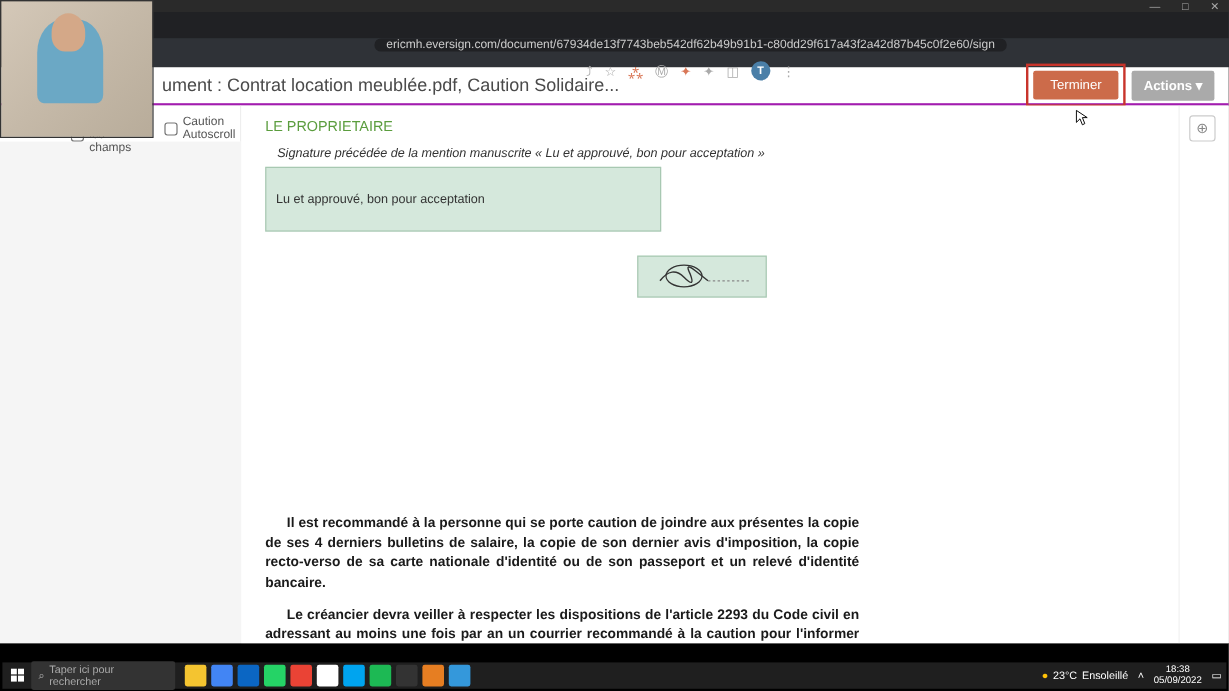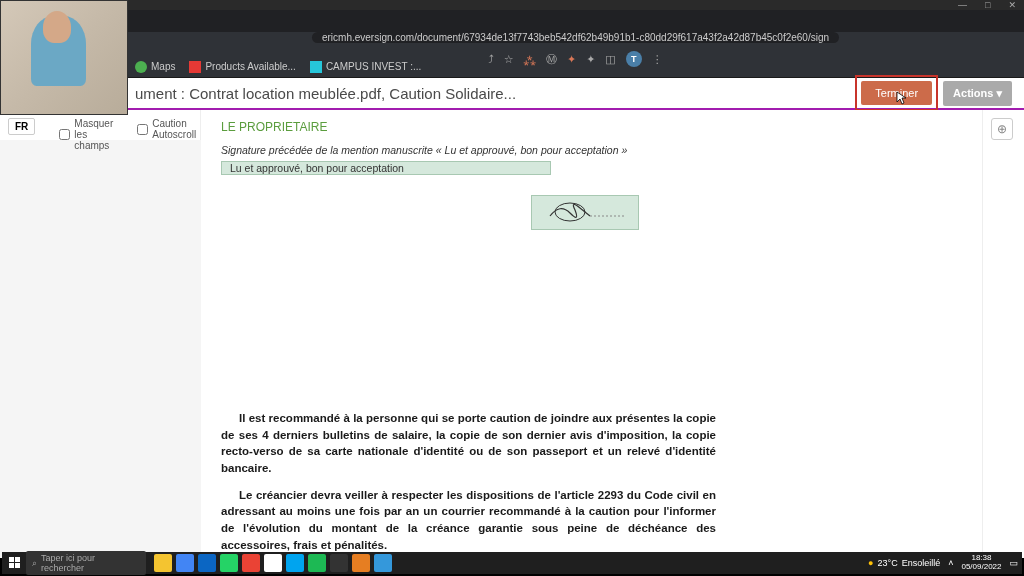--- a/index.html
+++ b/index.html
@@ -35,22 +35,22 @@
 
 .app-body { flex: 1; display: flex; background: #f5f5f5; overflow: hidden; }
 .left-tools { width: 201px; padding: 8px; background: #fff; border-right: 1px solid #eee; display: flex; gap: 24px; align-items: flex-start; height: 30px; }
 .lang-badge { border: 1px solid #ccc; padding: 2px 6px; font-size: 10px; font-weight: bold; border-radius: 2px; }
 .chk-wrap { display: flex; align-items: center; gap: 4px; font-size: 10px; color: #555; justify-content: center; }
 .chk-wrap input { width: 11px; height: 11px; }
 
 .doc-area { flex: 1; background: #fff; position: relative; overflow: hidden; }
 .doc-content { padding: 10px 30px 10px 20px; max-width: 545px; }
 .green-heading { color: #5b9d3e; font-weight: normal; font-size: 12px; margin-bottom: 10px; }
-.sig-instruction { font-style: italic; font-size: 10.5px; color: #333; margin-bottom: 5px; }
-.approval-box { background: #d5e8dc; border: 1px solid #a8c8b2; padding: 0 8px; font-size: 10.5px; color: #333; width: 330px; margin-bottom: 20px; }
+.sig-instruction { font-style: italic; font-size: 10.5px; color: #333; margin-bottom: 5px; margin-left: 10px; }
+.approval-box { background: #d5e8dc; border: 1px solid #a8c8b2; padding: 20px 8px; font-size: 10.5px; color: #333; width: 330px; margin-bottom: 20px; }
 .sig-box { background: #d5e8dc; border: 1px solid #a8c8b2; width: 108px; height: 35px; margin-left: 310px; margin-bottom: 180px; position: relative; display: flex; align-items: center; justify-content: center; }
 .sig-box svg { width: 90px; height: 30px; }
 
 .body-para { font-size: 11.5px; color: #1a1a1a; line-height: 1.45; text-align: justify; margin-bottom: 10px; font-weight: 600; text-indent: 18px; }
 
 .right-tools { width: 42px; background: #fff; border-left: 1px solid #eee; padding: 8px; }
 .zoom-btn { width: 22px; height: 22px; border: 1px solid #ccc; border-radius: 3px; display: flex; align-items: center; justify-content: center; font-size: 12px; color: #888; cursor: pointer; }
 
 .taskbar { position: absolute; bottom: 2px; left: 2px; right: 2px; height: 22px; background: #1f1f1f; display: flex; align-items: center; padding: 0 4px; gap: 2px; color: #fff; font-size: 9px; }
 .taskbar .start { width: 18px; height: 18px; display: flex; align-items: center; justify-content: center; }
@@ -80,34 +80,20 @@
       <span>⤴</span>
       <span>☆</span>
       <span style="color:#d97757">⁂</span>
       <span>Ⓜ</span>
       <span style="color:#d97757">✦</span>
       <span>✦</span>
       <span>◫</span>
       <div class="bl">T</div>
       <span>⋮</span>
     </div>
-  </div>
-  <div class="bookmarks">
-    <div class="bm">
-        <span class="ico" style="background:#4caf50;border-radius:50%"></span>
-        <span>Maps</span>
-      </div>
-    <div class="bm">
-        <span class="ico" style="background:#e53935"></span>
-        <span>Products Available...</span>
-      </div>
-    <div class="bm">
-        <span class="ico" style="background:#26c6da"></span>
-        <span>CAMPUS INVEST :...</span>
-      </div>
   </div>
 </div>
 
 <div class="app">
   <div class="app-header">
     <div class="doc-title">ument : Contrat location meublée.pdf, Caution Solidaire...</div>
     <div class="header-buttons">
       <div class="btn-terminer-wrap">
         <button class="btn-terminer">Terminer</button>
       </div>

